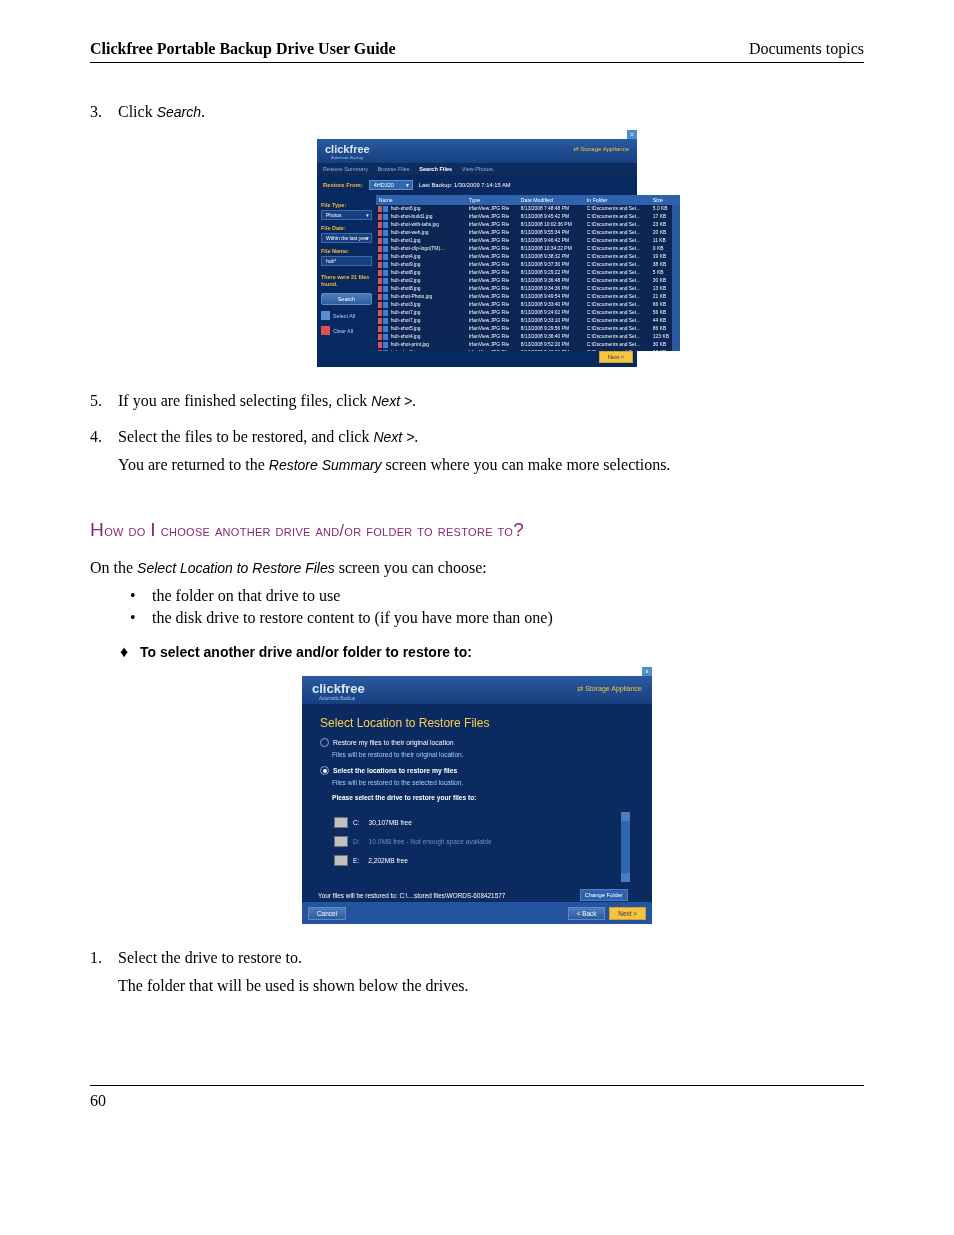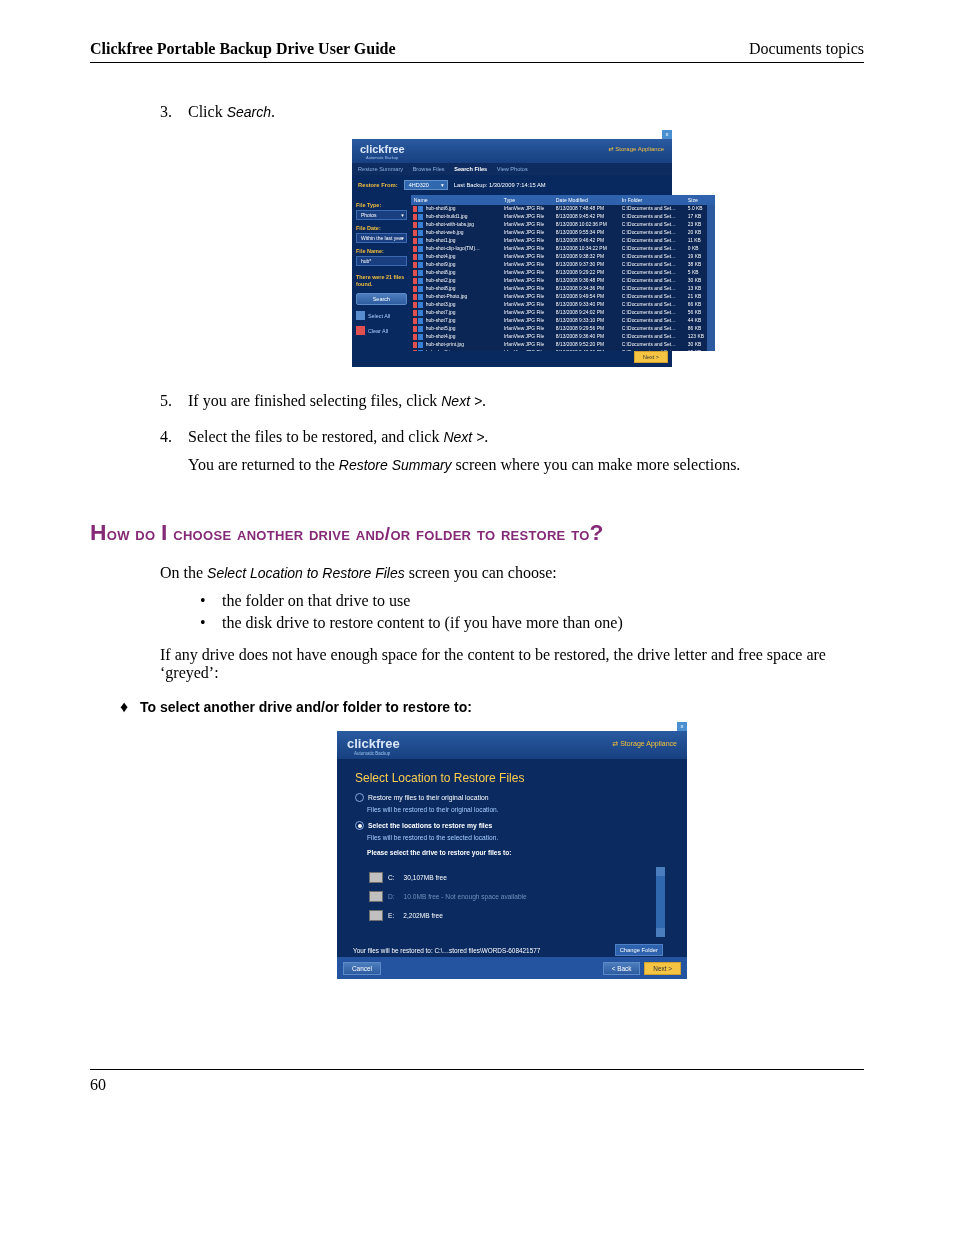--- a/index.html
+++ b/index.html
@@ -19,21 +19,20 @@
       padding-bottom: 4px;
       margin-bottom: 40px;
     }
     .header-left {
       font-weight: bold;
     }
     .header-right {
       font-weight: normal;
     }
     .content-indent {
-      margin-left: 70px;
     }
     ol.steps {
       padding-left: 0;
       margin: 0;
       list-style: none;
     }
     ol.steps > li {
       margin-bottom: 18px;
       position: relative;
       padding-left: 28px;
@@ -54,22 +53,22 @@
       font-size: 14px;
     }
     .screenshot {
       display: block;
       margin: 15px auto 25px auto;
     }
     h2.section-heading {
       font-family: Verdana, Geneva, sans-serif;
       color: #852a77;
       font-variant: small-caps;
-      font-weight: bold;
-      font-size: 19px;
+      font-weight: normal;
+      font-size: 16px;
       margin-top: 45px;
       margin-bottom: 18px;
       letter-spacing: 0.3px;
     }
     .big-q {
       font-size: 1.2em;
     }
     .bullets {
       margin: 10px 0 14px 40px;
       padding: 0;
@@ -746,21 +745,20 @@
 <h2 class="section-heading">
   <span class="big-q">H</span><span>ow do </span><span class="big-q">I</span><span> choose another drive and</span><span>/</span><span>or folder to restore to</span><span class="big-q">?</span>
 </h2>
 
 <div class="content-indent">
   <p style="margin:0 0 6px 0;"><span>On the </span><span class="ui-term">Select Location to Restore Files</span><span> screen you can choose:</span></p>
   <ul class="bullets">
     <li>the folder on that drive to use</li>
     <li>the disk drive to restore content to (if you have more than one)</li>
   </ul>
-  <p style="margin:8px 0 6px 0;">If any drive does not have enough space for the content to be restored, the drive letter and free space are ‘greyed’:</p>
 </div>
 
 <div class="diamond-line">
   <span class="diamond-text">To select another drive and/or folder to restore to:</span>
 </div>
 
 <div class="content-indent">
 
   <div class="screenshot shot2">
     <div class="shot-x" style="top:-9px;">x</div>
@@ -804,17 +802,23 @@
     </div>
     <div class="require-msg">This restore will require 339 MB of free space.</div>
     <div class="bottom-bar2">
       <span class="btn-cancel2">Cancel</span>
       <span class="spacer-flex"></span>
       <span class="btn-back2">&lt; Back</span>
       <span class="btn-next2">Next &gt;</span>
     </div>
   </div>
 
+  <ol class="steps">
+    <li data-marker="1.">
+      <span>Select the drive to restore to.</span>
+      <div class="para">The folder that will be used is shown below the drives.</div>
+    </li>
+  </ol>
 </div>
 
 <div class="footer-bar">
   <span>60</span>
 </div>
 
 </body></html>

